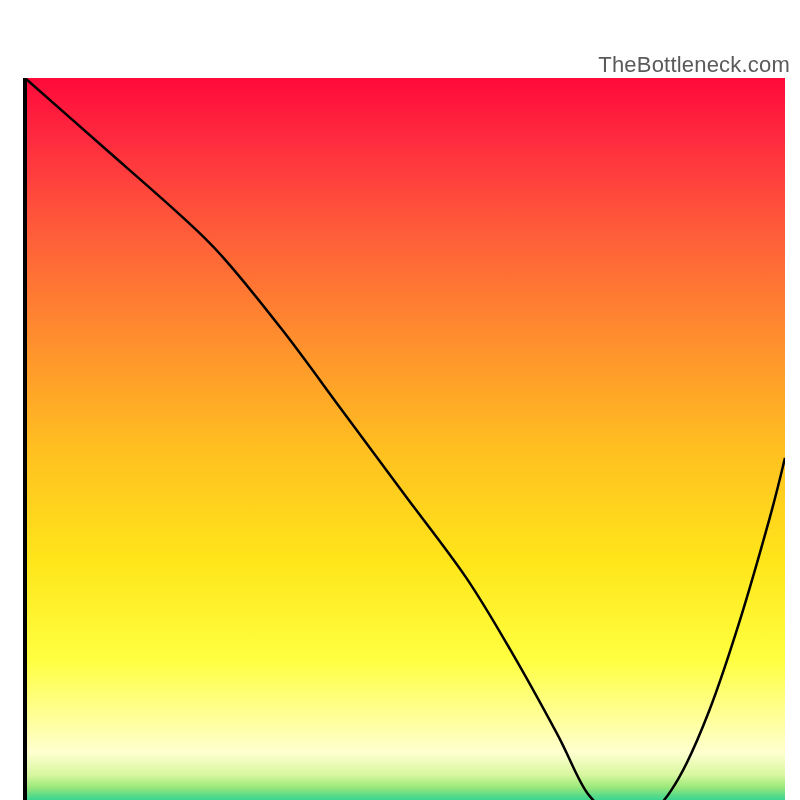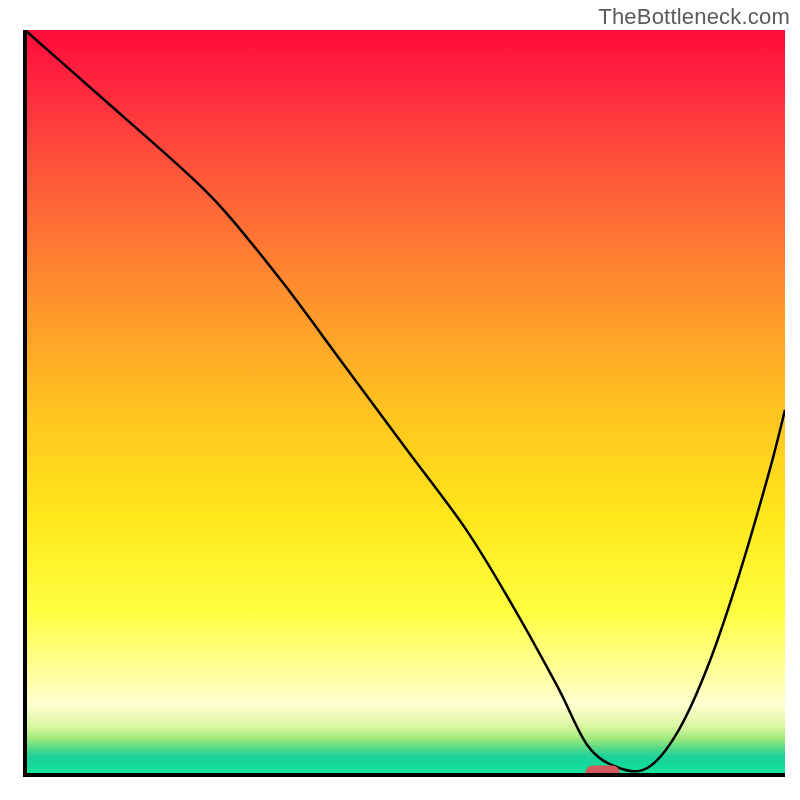--- a/index.html
+++ b/index.html
@@ -7,20 +7,21 @@
     padding: 0;
     width: 800px;
     height: 800px;
     background: #ffffff;
     font-family: Arial, Helvetica, sans-serif;
   }
   .container {
     position: relative;
     width: 800px;
     height: 576px;
+    margin-top: 48px;
   }
   .watermark {
     position: absolute;
     top: 4px;
     right: 10px;
     color: #5a5a5a;
     font-size: 22px;
     font-weight: 400;
     letter-spacing: 0.2px;
   }

